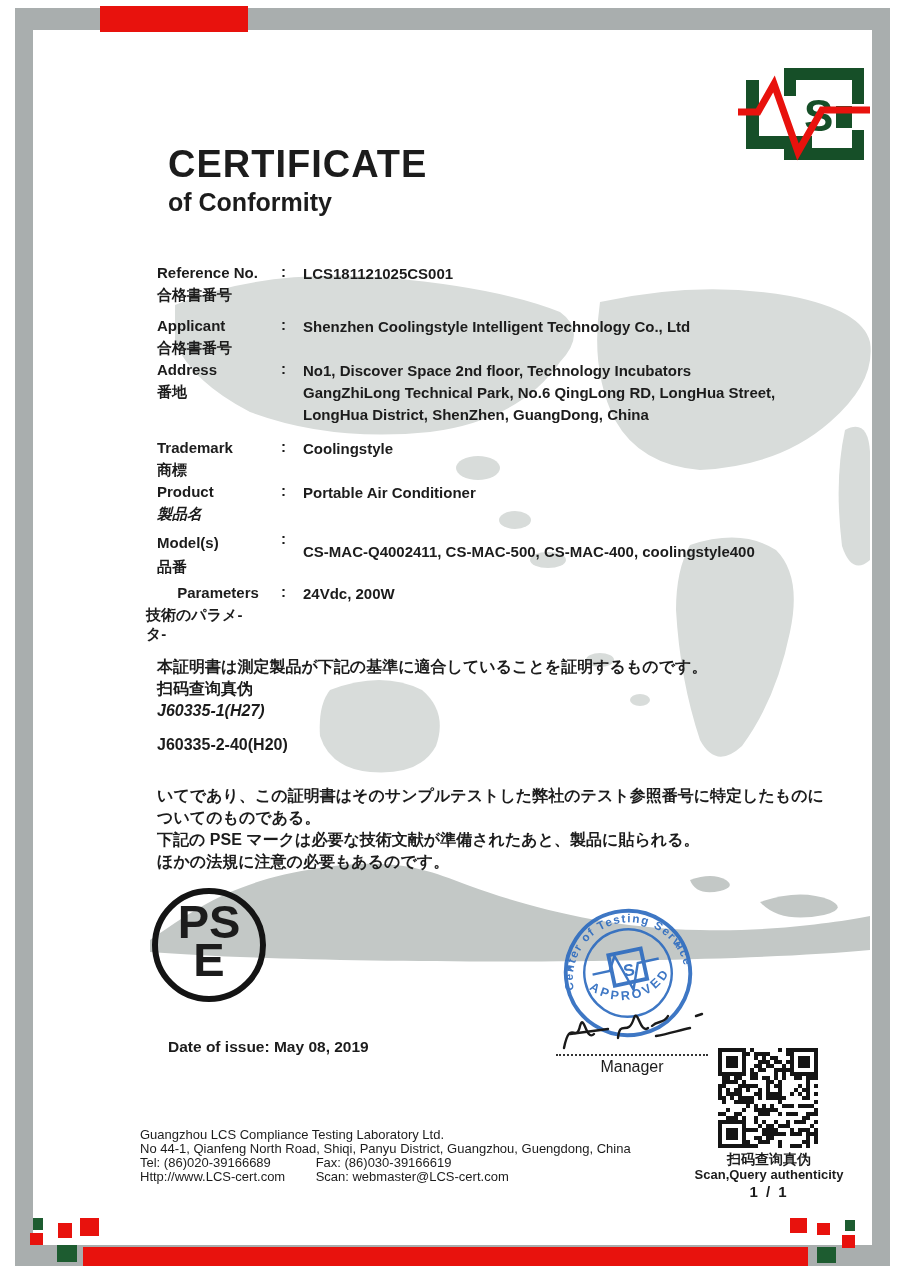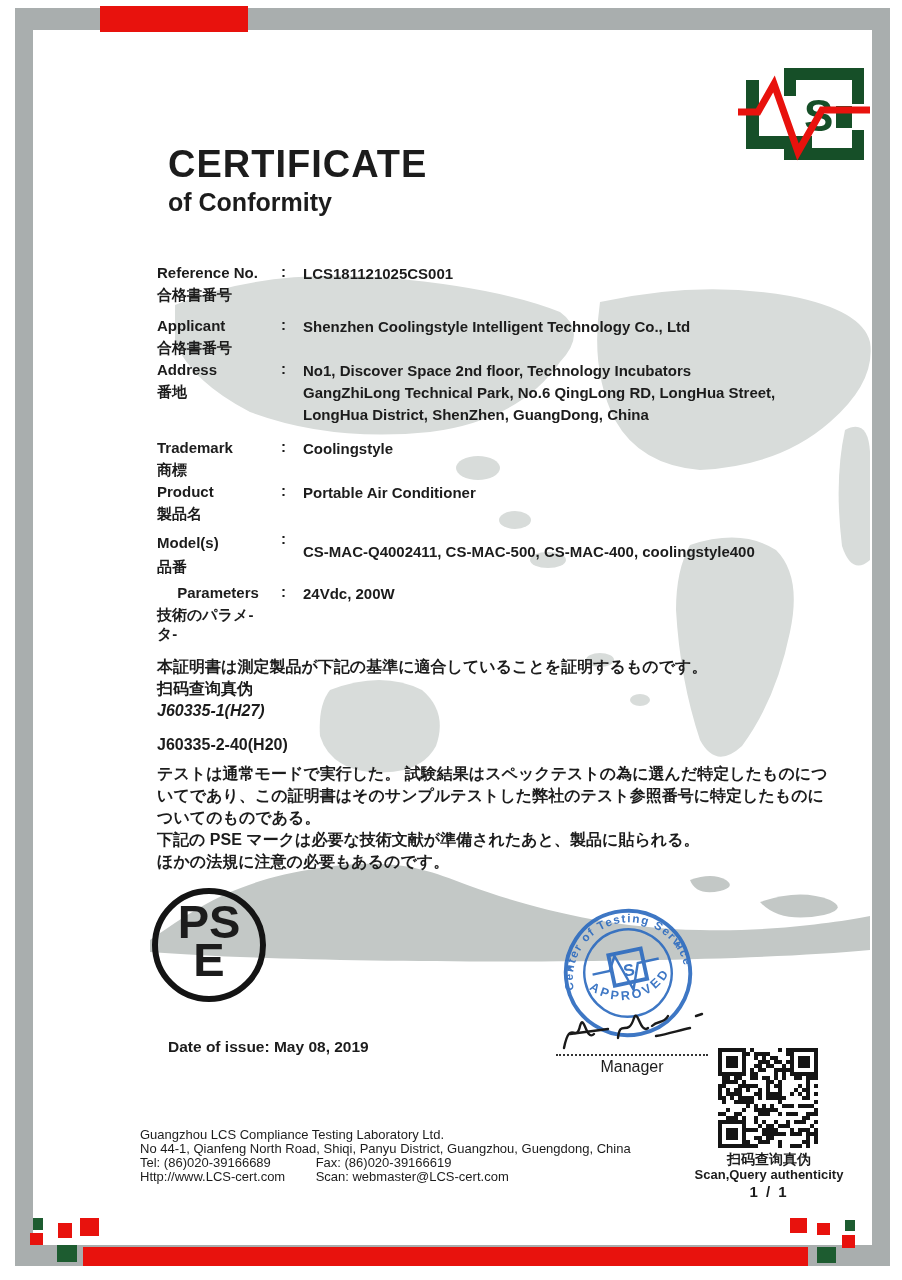--- a/index.html
+++ b/index.html
@@ -122,40 +122,39 @@
   <div class="abs fvalue" style="left:303px;top:360px;">No1, Discover Space 2nd floor, Technology Incubators</div>
   <div class="abs fvalue" style="left:303px;top:382px;">GangZhiLong Technical Park, No.6 QingLong RD, LongHua Street,</div>
   <div class="abs fvalue" style="left:303px;top:404px;">LongHua District, ShenZhen, GuangDong, China</div>
 
   <div class="abs flabel" style="left:157px;top:438px;">Trademark</div>
   <div class="abs fjp" style="left:157px;top:460px;">商標</div>
   <div class="abs fcolon" style="left:281px;top:438px;">:</div>
   <div class="abs fvalue" style="left:303px;top:438px;">Coolingstyle</div>
 
   <div class="abs flabel" style="left:157px;top:482px;">Product</div>
-  <div class="abs fjp" style="left:157px;top:504px;">製品名</div>
+  <div class="abs fjp" style="left:157px;top:504px;font-style:italic;">製品名</div>
   <div class="abs fcolon" style="left:281px;top:482px;">:</div>
   <div class="abs fvalue" style="left:303px;top:482px;">Portable Air Conditioner</div>
 
   <div class="abs flabel" style="left:157px;top:533px;">Model(s)</div>
   <div class="abs fjp" style="left:157px;top:557px;">品番</div>
   <div class="abs fcolon" style="left:281px;top:530px;">:</div>
   <div class="abs fvalue" style="left:303px;top:541px;">CS-MAC-Q4002411, CS-MAC-500, CS-MAC-400, coolingstyle400</div>
 
   <div class="abs flabel" style="left:157px;top:583px;text-align:center;">Parameters</div>
-  <div class="abs fjp" style="left:157px;top:605px;width:106px;">技術のパラメ-タ-</div>
+  <div class="abs fjp" style="left:146px;top:605px;width:106px;">技術のパラメ-タ-</div>
   <div class="abs fcolon" style="left:281px;top:583px;">:</div>
   <div class="abs fvalue" style="left:303px;top:583px;">24Vdc, 200W</div>
 
   <div class="abs jpline" style="left:157px;top:656px;">本証明書は測定製品が下記の基準に適合していることを証明するものです。</div>
   <div class="abs jpline" style="left:157px;top:678px;">扫码查询真伪</div>
   <div class="abs jpline" style="left:157px;top:700px;font-style:italic;">J60335-1(H27)</div>
   <div class="abs jpline" style="left:157px;top:734px;">J60335-2-40(H20)</div>
 
-  <div class="abs jpline" style="left:157px;top:763px;">テストは通常モードで実行した。 試験結果はスペックテストの為に選んだ特定したものにつ</div>
   <div class="abs jpline" style="left:157px;top:785px;">いてであり、この証明書はそのサンプルテストした弊社のテスト参照番号に特定したものに</div>
   <div class="abs jpline" style="left:157px;top:807px;">ついてのものである。</div>
   <div class="abs jpline" style="left:157px;top:829px;">下記の PSE マークは必要な技術文献が準備されたあと、製品に貼られる。</div>
   <div class="abs jpline" style="left:157px;top:851px;">ほかの法規に注意の必要もあるのです。</div>
 
   <div class="pse">
     <div class="l1">PS</div>
     <div class="l2">E</div>
   </div>
 
@@ -522,21 +521,21 @@
     </div>
   <div class="qrcap qrcn abs">扫码查询真伪</div>
   <div class="qrcap qren abs">Scan,Query authenticity</div>
   <div class="qrcap qrpage abs">1 / 1</div>
 
   <div class="footer">
     <div>Guangzhou LCS Compliance Testing Laboratory Ltd.</div>
     <div>No 44-1, Qianfeng North Road, Shiqi, Panyu District, Guangzhou, Guengdong, China</div>
     <div>
       <span class="col1">Tel: (86)020-39166689</span>
-      <span>Fax: (86)020-39166619</span>
+      <span>Fax: (86)030-39166619</span>
     </div>
     <div>
       <span class="col1">Http://www.LCS-cert.com</span>
       <span>Scan: webmaster@LCS-cert.com</span>
     </div>
   </div>
 
 </div>
 
 </body></html>

